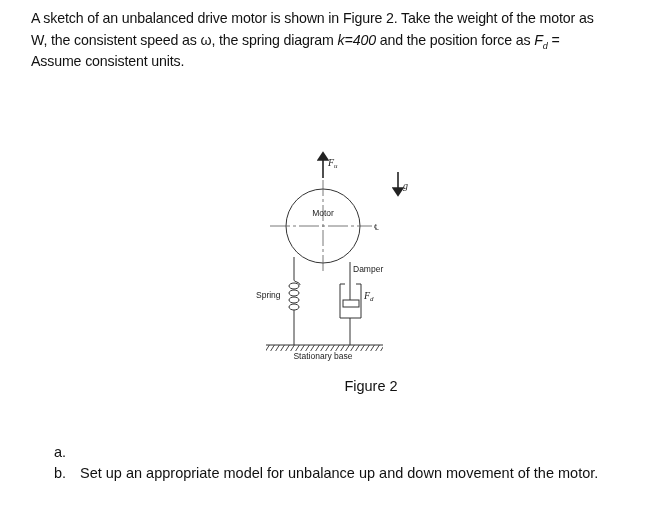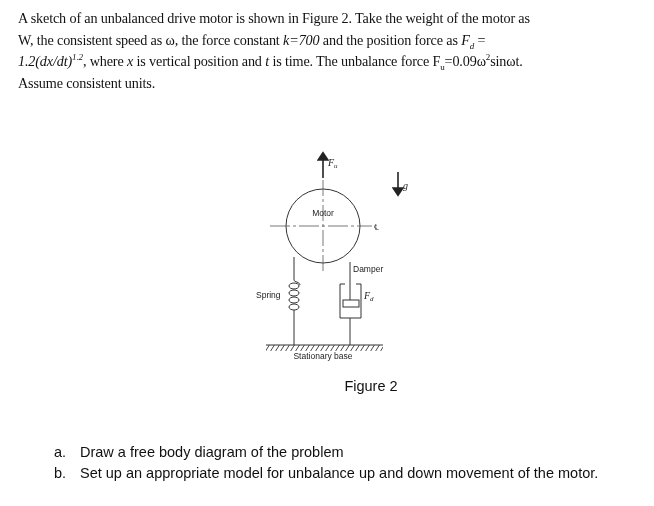--- a/index.html
+++ b/index.html
@@ -1,34 +1,33 @@
 <!DOCTYPE html>
 <html><head>
 <meta charset="utf-8">
 <style>
   html, body { margin:0; padding:0; background:#ffffff; }
   body { width:654px; height:506px; position:relative; overflow:hidden; font-family:"Liberation Sans", sans-serif; color:#111; }
-  .para { position:absolute; left:18px; top:8px; width:610px; font-size:14.2px; line-height:21.5px; letter-spacing:-0.15px;font-family:Liberation Serif, serif; }
+  .para { position:absolute; left:31px; top:8px; width:610px; font-size:14.2px; line-height:21.5px; letter-spacing:-0.15px; }
   .para i { font-style:italic; }
   .para sub, .para sup { font-size:9px; line-height:0; }
   .caption { position:absolute; left:0; width:654px; top:378px; text-align:center; font-size:14.5px;margin-left:44px; }
   .qlist { position:absolute; left:54px; top:442px; font-size:14.5px; line-height:21px; }
   .qlist .item { display:flex; }
   .qlist .mark { width:26px; }
   svg.fig { position:absolute; left:0; top:0; }
   .diag-label { font-family:"Liberation Sans", sans-serif; font-size:8.5px; fill:#222; }
   .diag-ital { font-family:"Liberation Serif", serif; font-style:italic; font-size:10px; fill:#222; }
 </style>
 </head>
 <body>
 
 <div class="para">
   <div><span>A sketch of an unbalanced drive motor is shown in Figure 2. Take the weight of the motor as</span></div>
-  <div><span>W, the consistent speed as </span><span>ω</span><span>, the force constant </span><i>k=700</i><span> and the position force as </span><i>F</i><sub><i>d</i></sub><span> =</span></div>
-  <div><i>1.2(dx/dt)</i><sup><i>1.2</i></sup><span>, where </span><i>x</i><span> is vertical position and </span><i>t</i><span> is time. The unbalance force F</span><sub>u</sub><span>=0.09ω</span><sup>2</sup><span>sinωt.</span></div>
+  <div><span>W, the consistent speed as </span><span>ω</span><span>, the spring diagram </span><i>k=400</i><span> and the position force as </span><i>F</i><sub><i>d</i></sub><span> =</span></div>
   <div><span>Assume consistent units.</span></div>
 </div>
 
 <svg class="fig" width="654" height="506">
   <defs>
     <marker id="ah" markerWidth="6" markerHeight="8" refX="3" refY="4" orient="auto">
       <path d="M0,0 L6,4 L0,8 z" fill="#222"></path>
     </marker>
     <pattern id="hatch" width="5" height="8" patternUnits="userSpaceOnUse">
       <path d="M5,0 L0,8" stroke="#333" stroke-width="0.9"></path>
@@ -79,19 +78,18 @@
     <rect x="266" y="345" width="117" height="6" fill="url(#hatch)"></rect>
     <text class="diag-label" x="323" y="359" text-anchor="middle">Stationary base</text>
   </g>
 </svg>
 
 <div class="caption">Figure 2</div>
 
 <div class="qlist">
   <div class="item">
     <span class="mark">a.</span>
-    <span>Draw a free body diagram of the problem</span>
   </div>
   <div class="item">
     <span class="mark">b.</span>
     <span>Set up an appropriate model for unbalance up and down movement of the motor.</span>
   </div>
 </div>
 
 </body></html>

